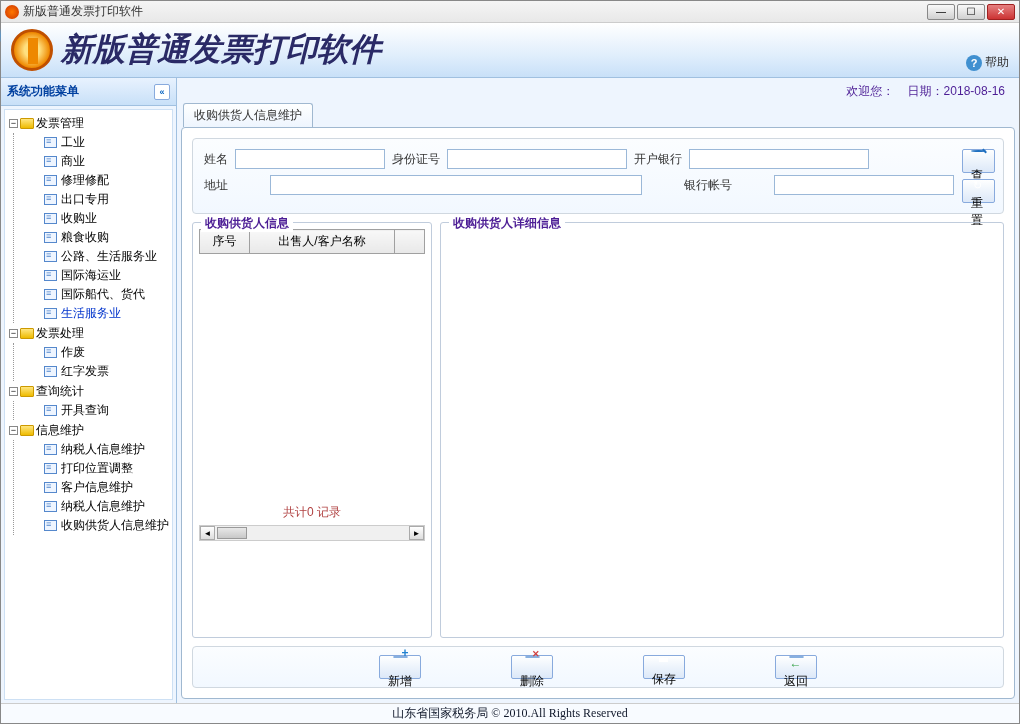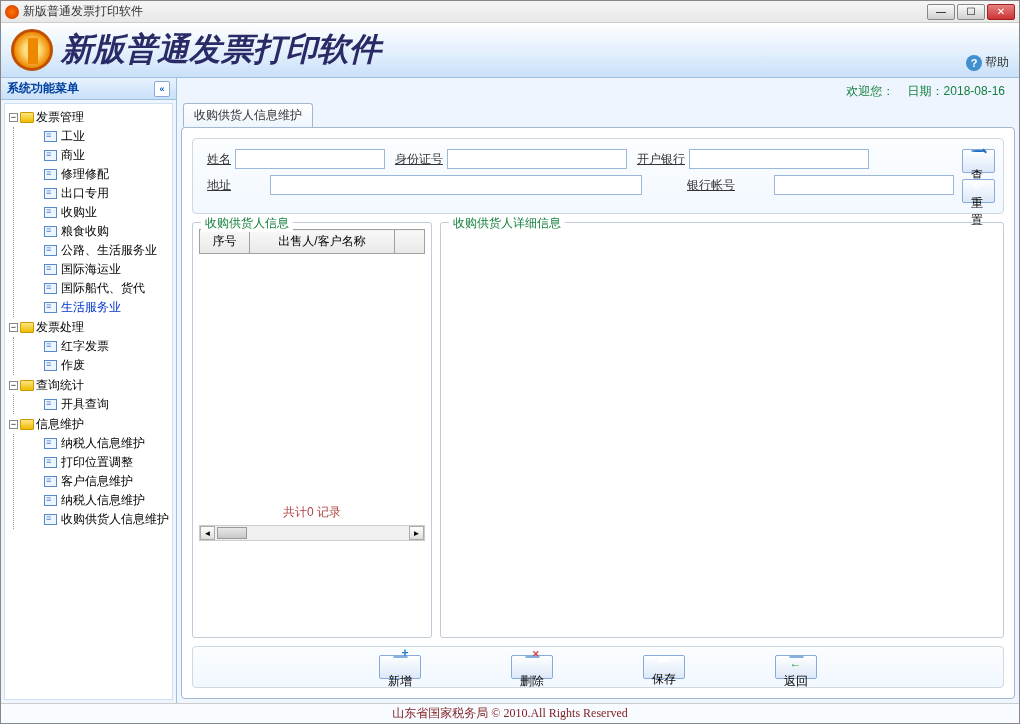--- a/index.html
+++ b/index.html
@@ -25,47 +25,47 @@
 .banner .logo::after { content:""; position:absolute; top:6px;left:14px;width:10px;height:26px;background:#ee8800; }
 .banner .title { font-family: "KaiTi","STKaiti",serif; font-size: 32px; font-weight: bold; color: #2a2a66; font-style: italic; }
 .banner .help { position:absolute; right:10px; bottom:6px; display:flex; align-items:center; gap:3px; color:#333; cursor:pointer;}
 .help-icon { width:16px;height:16px;border-radius:50%;background:#4090d0;color:#fff;display:flex;align-items:center;justify-content:center;font-weight:bold;font-size:11px;}
 
 
 .main { display: flex; height: 625px; background: #eef5fe; }
 
 
 .sidebar { width: 195px; border-right: 1px solid #a0c0e0; display: flex; flex-direction: column; }
-.sidebar-head { height: 22px; background: linear-gradient(#e8f2fe,#c8e0f8); display:flex; align-items:center; padding:0 6px; color:#0040a0; font-weight:bold; border-bottom:1px solid #a0c0e0;}
+.sidebar-head { height: 28px; background: linear-gradient(#e8f2fe,#c8e0f8); display:flex; align-items:center; padding:0 6px; color:#0040a0; font-weight:bold; border-bottom:1px solid #a0c0e0;}
 .sidebar-head .collapse { width:16px;height:16px;border:1px solid #88aadd;background:#fff;display:flex;align-items:center;justify-content:center;color:#0060c0;font-size:9px;cursor:pointer;border-radius:2px;}
 .sidebar-head .t { flex:1; }
 .tree { flex:1; background:#fff; border:1px solid #cde0f4; margin:3px; padding:4px 2px; overflow:auto;}
 .tree-group { margin-bottom:1px; }
 .tree-folder { display:flex;align-items:center;gap:2px;padding:1px 0;cursor:pointer;color:#000;}
 .tree-toggle { width:9px;height:9px;border:1px solid #888;display:flex;align-items:center;justify-content:center;font-size:9px;line-height:7px;background:#fff;margin-left:2px;}
 .tree-foldericon { width:14px;height:11px;background:linear-gradient(#ffe680,#eebb00);border:1px solid #cc9900;border-radius:1px;}
 .tree-item { display:flex;align-items:center;gap:4px;padding:1px 0 1px 30px;cursor:pointer;color:#000;white-space:nowrap;}
 .tree-item.selected { color:#0033cc;}
 .tree-itemicon { width:13px;height:11px;border:1px solid #5588cc;background:#eef5ff;position:relative;}
 .tree-itemicon::after { content:"≡"; position:absolute;top:-2px;left:1px;font-size:9px;color:#5588cc;}
 .tree-lines { border-left:1px dotted #999; margin-left:6px;}
 
 
 .content { flex:1; display:flex;flex-direction:column; padding:2px;}
 .status-row { text-align:right; padding:3px 12px; color:#c00000; background: #eef5fe;}
-.status-row span.lbl { color:#15803d;}
+.status-row span.lbl { color:#4c1d95;}
 .tab-row { height:24px; display:flex; padding-left:4px;}
 .tab { padding:3px 10px 0; background:linear-gradient(#feffff,#eef5fe); border:1px solid #a0b8d0; border-bottom:none; border-radius:3px 3px 0 0; color:#333;cursor:pointer;}
 .workpane { flex:1; background:#fff; border:1px solid #a0b8d0; border-radius:4px; margin:0 2px 2px; padding:10px; display:flex;flex-direction:column; gap:8px;}
 
 
 .search-panel { border:1px solid #d0d8e0; border-radius:4px; padding:10px 8px; background:linear-gradient(#fbfdff,#f2f8ff);}
 .search-row { display:flex; align-items:center; gap:4px; margin-bottom:6px;}
 .search-row:last-child{margin-bottom:0;gap:39px;}
-.search-row label { color:#333; width:30px; text-align:right;text-decoration:underline;}
+.search-row label { color:#333; width:30px; text-align:center;}
 .search-row label.wide { width:54px;}
 .search-row input { border:1px solid #9bb8d8; height:20px; padding:0 3px; background:#fff;}
 .inp-sm{width:150px;} .inp-md{width:180px;} .inp-lg{width:372px;}
 .btn { height:24px; padding:0 8px; border:1px solid #88aadd; border-radius:2px; background:linear-gradient(#feffff,#dce8f8); display:flex;align-items:center;gap:15px;cursor:pointer;color:#000;flex-direction:column;}
 .btn-icon { width:15px;height:15px; }
 .btn-icon.search { background:radial-gradient(circle at 35% 35%,#fff 20%,#6ab0f0 60%); border-radius:50%; border:1px solid #2070c0; position:relative;}
 .btn-icon.search::after{content:"";position:absolute;width:5px;height:2px;background:#2070c0;bottom:-1px;right:-2px;transform:rotate(45deg);}
 .btn-icon.reset { background:linear-gradient(#a0e080,#50b030); border-radius:2px; position:relative;}
 .btn-icon.reset::after{content:"↻";position:absolute;top:-1px;left:2px;color:#fff;font-size:11px;}
 .btn-icon.add { background:linear-gradient(#fff,#d0e8ff);border:1px solid #88b0e0;border-radius:2px;position:relative;}
@@ -75,35 +75,35 @@
 .btn-icon.save { background:linear-gradient(#6090e0,#3060b0);border-radius:2px;position:relative;}
 .btn-icon.save::after{content:"";position:absolute;top:2px;left:2px;width:9px;height:4px;background:#fff;}
 .btn-icon.back { background:linear-gradient(#fff,#d0e8ff);border:1px solid #88b0e0;border-radius:2px;position:relative;}
 .btn-icon.back::after{content:"←";color:#30a040;position:absolute;left:0;top:-1px;font-weight:bold;}
 .search-btns { display:flex;flex-direction:column;gap:6px; margin-left:auto;}
 
 
 .data-row { display:flex; gap:8px; flex:1; min-height:300px;}
 .fieldset { border:1px solid #c0ccdc; border-radius:3px; padding:6px; position:relative; flex:1;}
 .fieldset.left { flex:0 0 240px;}
-.legend { position:absolute; top:-8px; left:8px; background:#fff; padding:0 4px; color:#15803d;}
+.legend { position:absolute; top:-8px; left:8px; background:#fff; padding:0 4px; color:#4c1d95;font-weight:bold;}
 .table { width:100%; border-collapse:collapse;}
 .table th { border:1px solid #a0a0a0; background:linear-gradient(#f8f8f8,#e8e8e8); padding:3px 4px; font-weight:normal;}
 .table th.seq{width:50px;}
 .record-count { text-align:center; color:#b04040; margin-top:250px;}
 .hscroll { height:16px; background:#f0f0f0; border:1px solid #ccc; display:flex;align-items:center;margin-top:4px;}
 .hscroll .arrow{width:15px;height:14px;background:linear-gradient(#fff,#ddd);border:1px solid #aaa;display:flex;align-items:center;justify-content:center;font-size:8px;cursor:pointer;}
 .hscroll .thumb{width:30px;height:12px;background:linear-gradient(#e8e8e8,#c8c8c8);border:1px solid #999;margin-left:2px;cursor:pointer;}
 .hscroll .track{flex:1;}
 
 
 .bottom-btns { border:1px solid #d0d8e0; border-radius:4px; padding:8px; background:linear-gradient(#fbfdff,#f2f8ff); display:flex; justify-content:center; gap:90px;}
 
 
-.footer { height:20px; display:flex;align-items:center;justify-content:center;color:#7f1d1d;border-top:1px solid #ccc;background:#f8fbff;font-family:SimSun,serif;}
+.footer { height:20px; display:flex;align-items:center;justify-content:center;color:#0f172a;border-top:1px solid #ccc;background:#f8fbff;font-family:SimSun,serif;}
 </style>
 </head>
 <body>
 
 <div class="watermark">
   <div class="wm-circle">
       <div class="wm-inner"></div>
     </div>
   <div class="wm-text">河东软件园</div>
 </div>
@@ -187,25 +187,25 @@
 
       <div class="tree-group">
         <div class="tree-folder">
             <span class="tree-toggle">−</span>
             <span class="tree-foldericon"></span>
             <span>发票处理</span>
           </div>
         <div class="tree-lines">
           <div class="tree-item">
               <span class="tree-itemicon"></span>
+              <span>作废</span>
+            </div>
+          <div class="tree-item">
+              <span class="tree-itemicon"></span>
               <span>红字发票</span>
-            </div>
-          <div class="tree-item">
-              <span class="tree-itemicon"></span>
-              <span>作废</span>
             </div>
         </div>
       </div>
 
       <div class="tree-group">
         <div class="tree-folder">
             <span class="tree-toggle">−</span>
             <span class="tree-foldericon"></span>
             <span>查询统计</span>
           </div>

